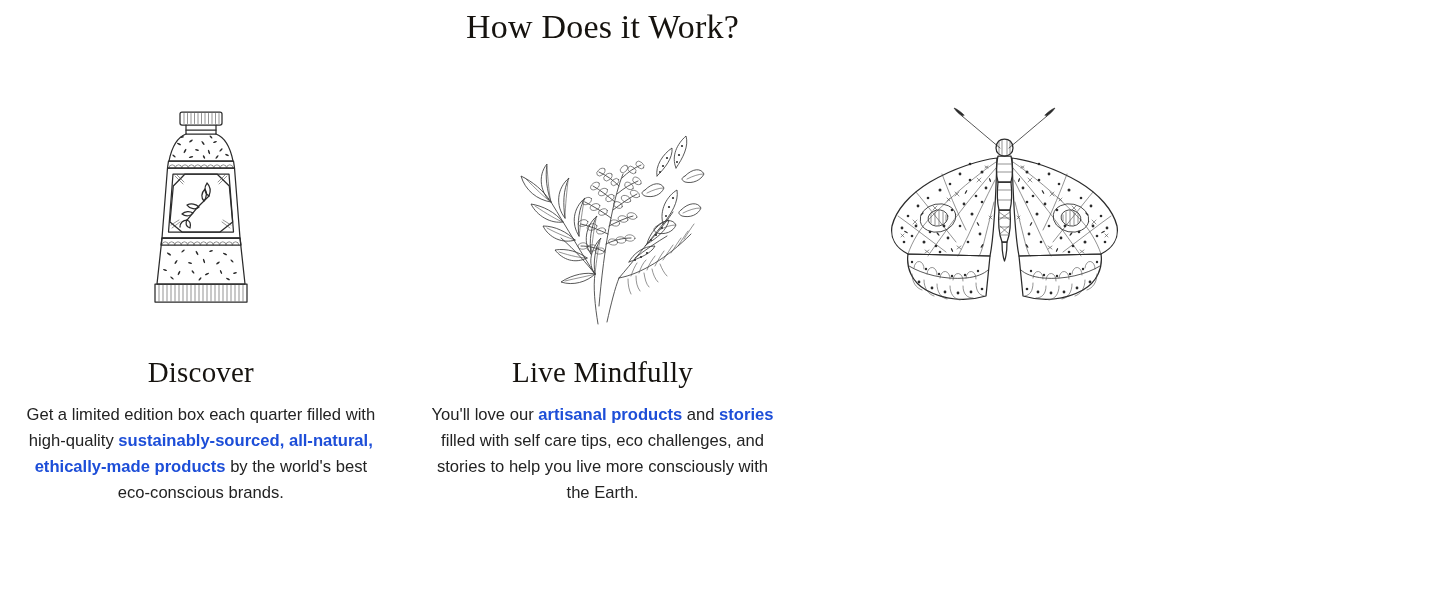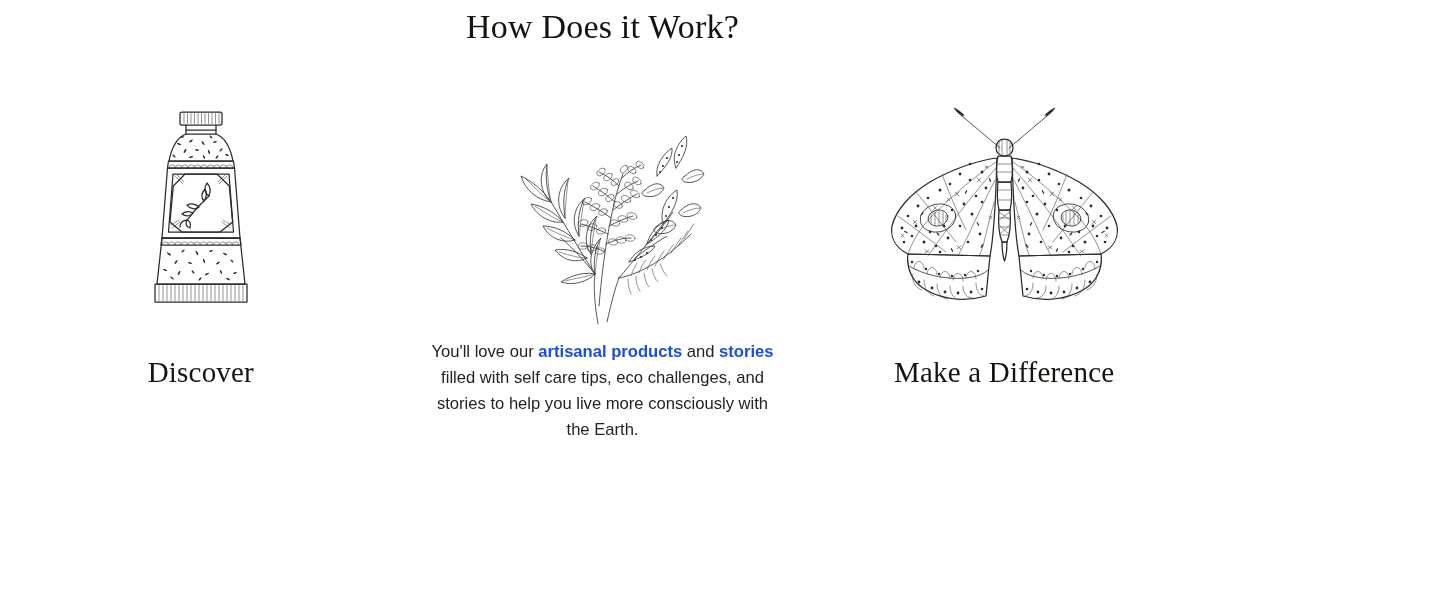--- a/index.html
+++ b/index.html
@@ -260,20 +260,21 @@
             <line x1="82" y1="179" x2="82" y2="195"></line>
               <line x1="86" y1="179" x2="86" y2="195"></line>
             <line x1="90" y1="179" x2="90" y2="195"></line>
               <line x1="94" y1="179" x2="94" y2="195"></line>
             <line x1="98" y1="179" x2="98" y2="195"></line>
               <line x1="102" y1="179" x2="102" y2="195"></line>
           </g>
         </svg>
       </div>
       <h3 class="column-title">Discover</h3>
+      <p class="column-body">Get a limited edition box each quarter filled with high-quality <b>sustainably-sourced, all-natural, ethically-made products</b> by the world's best eco-conscious brands.</p>
     </div>
 
     <div class="column">
       <div class="illustration">
         <svg width="215" height="220" viewBox="0 0 215 220" aria-hidden="true">
           <g class="ink-thin">
 
             <path d="M103 218 C100 200 98 180 100 168"></path>
             <path d="M112 216 C116 198 120 182 124 172"></path>
 
@@ -398,20 +399,21 @@
               <path d="M189 133 C193 127 196 122 199 118"></path>
               <path d="M133 173 C133 179 134 184 136 188"></path>
               <path d="M141 170 C141 176 142 181 145 185"></path>
               <path d="M149 167 C150 173 151 178 154 181"></path>
               <path d="M157 163 C158 168 160 173 163 176"></path>
               <path d="M165 158 C167 163 169 167 172 170"></path>
             </g>
           </g>
         </svg>
       </div>
+      <h3 class="column-title">Live Mindfully</h3>
       <p class="column-body">You'll love our <b>artisanal products</b> and <b>stories</b> filled with self care tips, eco challenges, and stories to help you live more consciously with the Earth.</p>
     </div>
 
     <div class="column">
       <div class="illustration">
         <svg width="245" height="220" viewBox="0 0 245 220" aria-hidden="true">
           <g class="ink-thin">
 
             <path d="M118 42 C106 32 92 20 80 10"></path>
             <path d="M127 42 C139 32 153 20 165 10"></path>
@@ -653,17 +655,16 @@
               <ellipse cx="161" cy="86" rx="2.2" ry="0.7" transform="rotate(60 161 86)"></ellipse>
               <ellipse cx="189" cy="128" rx="2.2" ry="0.7" transform="rotate(-50 189 128)"></ellipse>
               <ellipse cx="205" cy="108" rx="2.2" ry="0.7" transform="rotate(40 205 108)"></ellipse>
               <ellipse cx="221" cy="126" rx="2.2" ry="0.7" transform="rotate(-30 221 126)"></ellipse>
               <ellipse cx="145" cy="140" rx="2.2" ry="0.7" transform="rotate(55 145 140)"></ellipse>
               <ellipse cx="175" cy="144" rx="2.2" ry="0.7" transform="rotate(-65 175 144)"></ellipse>
             </g>
           </g>
         </svg>
       </div>
-      <h3 class="column-title">Make a Difference</h3>
     </div>
 
   </div>
 </div>
 
 </body></html>

